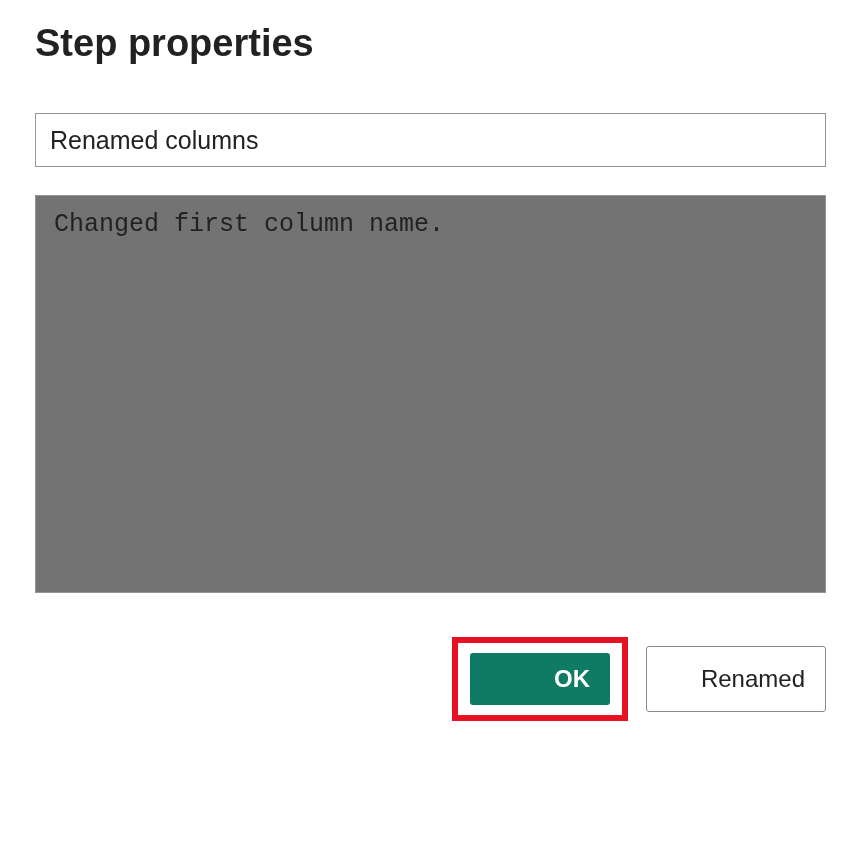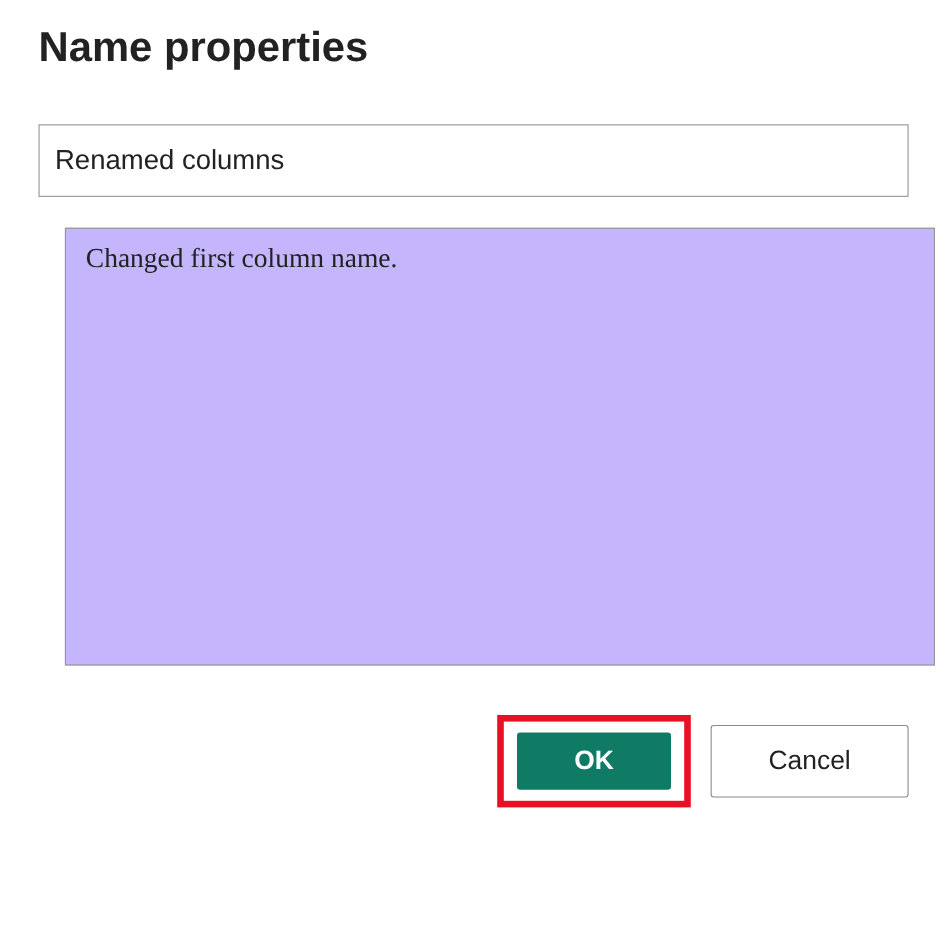--- a/index.html
+++ b/index.html
@@ -31,86 +31,85 @@
       margin-bottom: 10px;
       display: block;
     }
     .required-asterisk {
       color: #a4262c;
       font-weight: 400;
       margin-left: 4px;
     }
     .text-input {
       width: 100%;
-      height: 66px;
+      height: 54px;
       border: 1px solid #949494;
       padding: 8px 14px;
       font-size: 25px;
       font-family: inherit;
       color: #222;
       background: #fff;
     }
     .textarea-input {
       width: 100%;
       height: 398px;
       border: 1px solid #949494;
       padding: 14px 18px;
       font-size: 25px;
-      font-family: Liberation Serif, serif;
+      font-family: Liberation Mono, monospace;
       color: #222;
-      background: #c4b5fd;
+      background: #737373;
       resize: none;
-      margin-left: 24px;
     }
     .button-row {
       display: flex;
       justify-content: flex-end;
       gap: 18px;
       margin-top: 40px;
       align-items: center;
     }
     .ok-highlight {
       border: 6px solid #e81123;
       padding: 10px 12px;
       display: inline-block;
     }
     .btn {
       font-size: 24px;
       font-family: inherit;
       padding: 12px 20px;
       border-radius: 3px;
       cursor: pointer;
       min-width: 140px;
-      text-align: center;
+      text-align: right;
     }
     .btn-primary {
       background: #0f7b64;
       color: #fff;
       border: none;
       font-weight: 600;
     }
     .btn-secondary {
       background: #fff;
       color: #222;
       border: 1px solid #8a8a8a;
       min-width: 180px;
       padding: 18px 20px;
     }
   </style>
 </head>
 <body>
 
-<h1 class="dialog-title">Name properties</h1>
+<h1 class="dialog-title">Step properties</h1>
 
 <div class="field-group">
   <input type="text" class="text-input" value="Renamed columns" style="">
 </div>
 
 <div class="field-group">
   <textarea class="textarea-input" style="">Changed first column name.</textarea>
 </div>
 
 <div class="button-row">
   <span class="ok-highlight">
     <button class="btn btn-primary">OK</button>
   </span>
-  <button class="btn btn-secondary">Cancel</button>
+  <button class="btn btn-secondary">Renamed</button>
 </div>
 
 </body></html>

